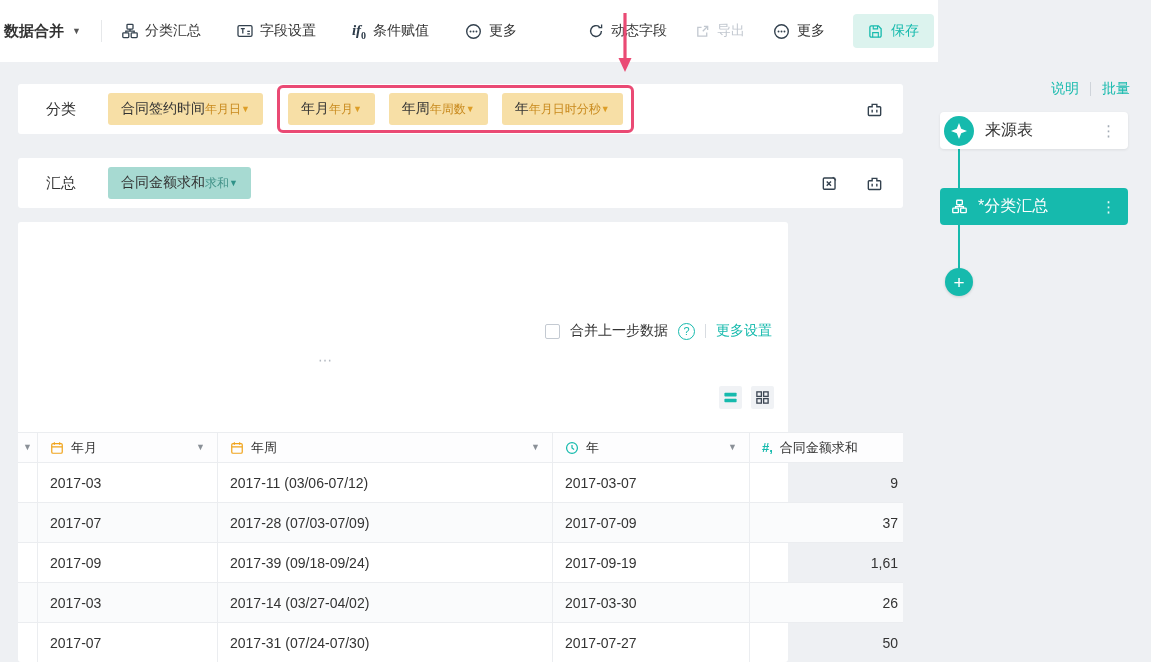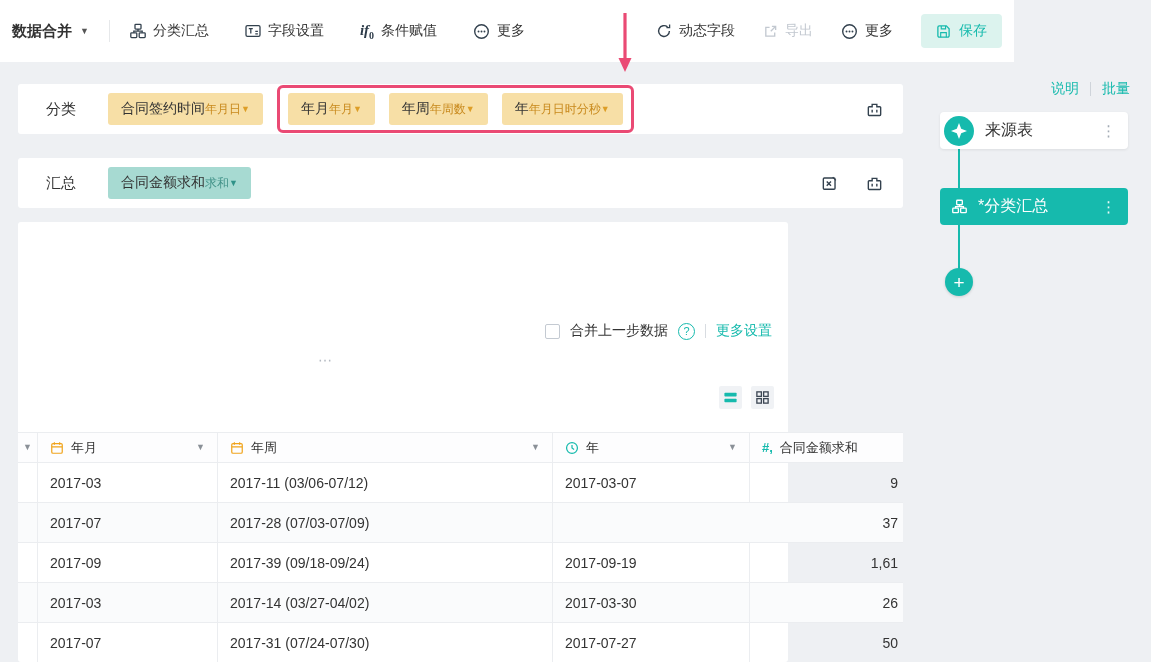--- a/index.html
+++ b/index.html
@@ -1,21 +1,21 @@
 <!DOCTYPE html>
 <html><head>
 <meta charset="utf-8">
 <style>
   * { margin:0; padding:0; box-sizing:border-box; }
   body { font-family:"Liberation Sans", sans-serif; }
   .screen { position:relative; width:1151px; height:662px; background:#eef0f3; overflow:hidden; }
 
   
-  .toolbar { position:absolute; left:0; top:0; width:1014px; height:62px; background:#fff;
-             display:flex; align-items:center; padding:0 12px; }
+  .toolbar { position:absolute; left:0; top:0; width:938px; height:62px; background:#fff;
+             display:flex; align-items:center; padding:0 4px; }
   .tb-menu { display:flex; align-items:center; gap:8px; font-size:15px; font-weight:700; color:#333; cursor:pointer; }
   .caret { font-size:9px; line-height:1; }
   .caret.dark { color:#555; }
   .tb-divider { width:1px; height:22px; background:#e6e8ea; margin:0 20px; }
   .tb-item { display:flex; align-items:center; gap:7px; font-size:14px; color:#333; background:none; border:none;
              margin-right:36px; cursor:pointer; font-family:inherit; }
   .tb-item svg { display:block; }
   .if-icon { font-family:"Liberation Serif", serif; font-style:italic; font-weight:700; font-size:15px; color:#2e3c4a; }
   .if-icon sub { font-size:10px; font-style:normal; }
   .tb-right { margin-left:auto; display:flex; align-items:center; gap:28px; }
@@ -307,20 +307,21 @@
           <div class="t-cell c0"></div>
           <div class="t-cell c1">2017-03</div>
           <div class="t-cell c2">2017-11 (03/06-07/12)</div>
           <div class="t-cell c3">2017-03-07</div>
           <div class="t-cell c4">9</div>
         </div>
         <div class="t-row">
           <div class="t-cell c0"></div>
           <div class="t-cell c1">2017-07</div>
           <div class="t-cell c2">2017-28 (07/03-07/09)</div>
+          <div class="t-cell c3">2017-07-09</div>
           <div class="t-cell c4">37</div>
         </div>
         <div class="t-row">
           <div class="t-cell c0"></div>
           <div class="t-cell c1">2017-09</div>
           <div class="t-cell c2">2017-39 (09/18-09/24)</div>
           <div class="t-cell c3">2017-09-19</div>
           <div class="t-cell c4">1,61</div>
         </div>
         <div class="t-row">

